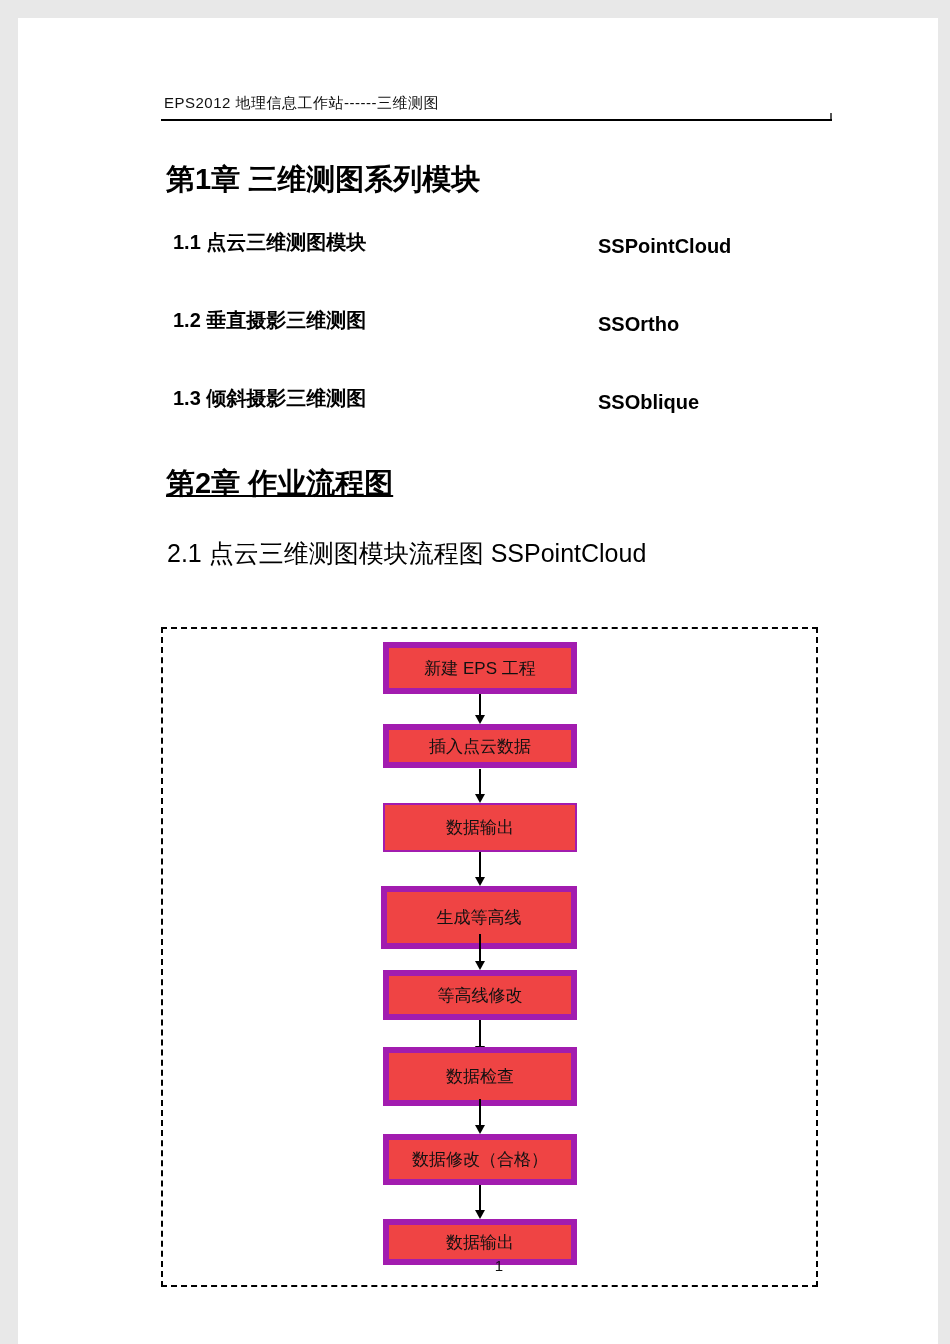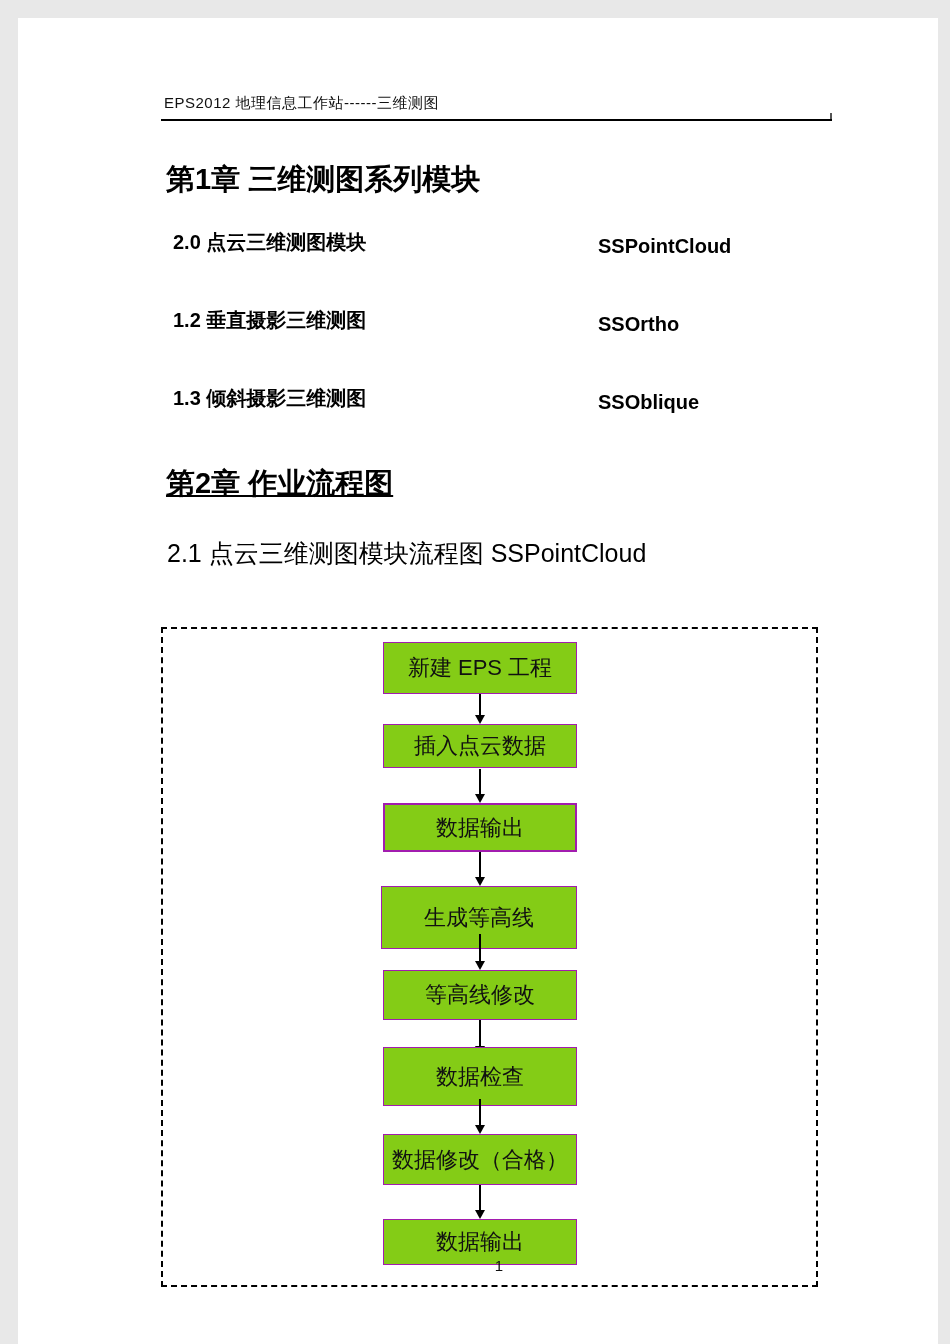--- a/index.html
+++ b/index.html
@@ -75,26 +75,26 @@
     left: 137px;
     top: 603px;
     width: 657px;
     height: 660px;
     border: 2px dashed #000000;
   }
   .fc-box {
     position: absolute;
     left: 214px;
     width: 194px;
-    border: 1px solid #a21caf;
-    background: #84cc16;
+    border: 6px solid #a21caf;
+    background: #ef4444;
     display: flex;
     align-items: center;
     justify-content: center;
-    font-size: 22px;
+    font-size: 17px;
     font-weight: 400;
     color: #111111;
     white-space: nowrap;
   }
   .fc-box.thick { border-width: 2px; }
   .arrow {
     position: absolute;
     left: 310px;
     width: 2px;
     background: #000000;
@@ -125,21 +125,21 @@
 
 <div class="page">
 
   <div class="header-text">EPS2012 地理信息工作站------三维测图</div>
   <div class="header-rule"></div>
   <div class="header-rule-tick"></div>
 
   <div class="chapter-title ch1">第1章 三维测图系列模块</div>
 
   <div class="section-row" style="top:205px">
-    <span>2.0 点云三维测图模块</span>
+    <span>1.1 点云三维测图模块</span>
     <span class="module-name">SSPointCloud</span>
   </div>
 
   <div class="section-row" style="top:283px">
     <span>1.2 垂直摄影三维测图</span>
     <span class="module-name">SSOrtho</span>
   </div>
 
   <div class="section-row" style="top:361px">
     <span>1.3 倾斜摄影三维测图</span>

